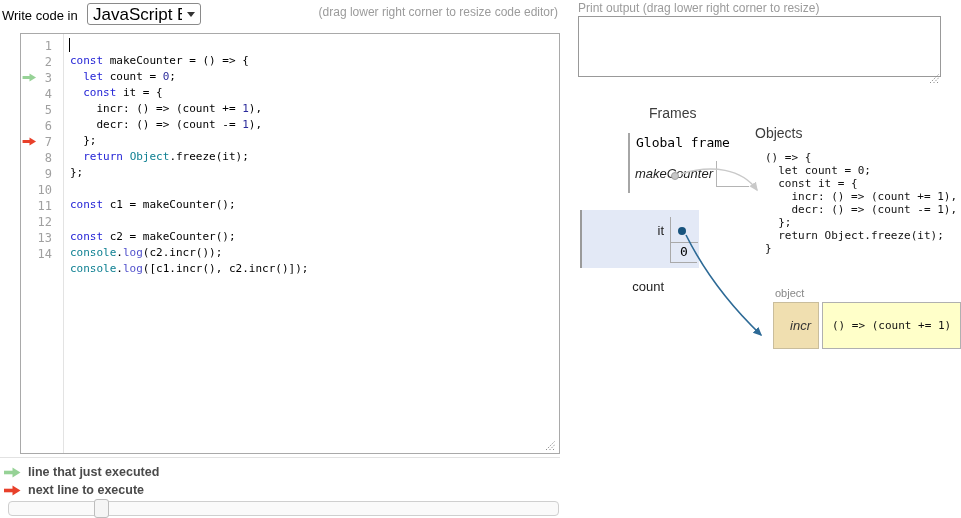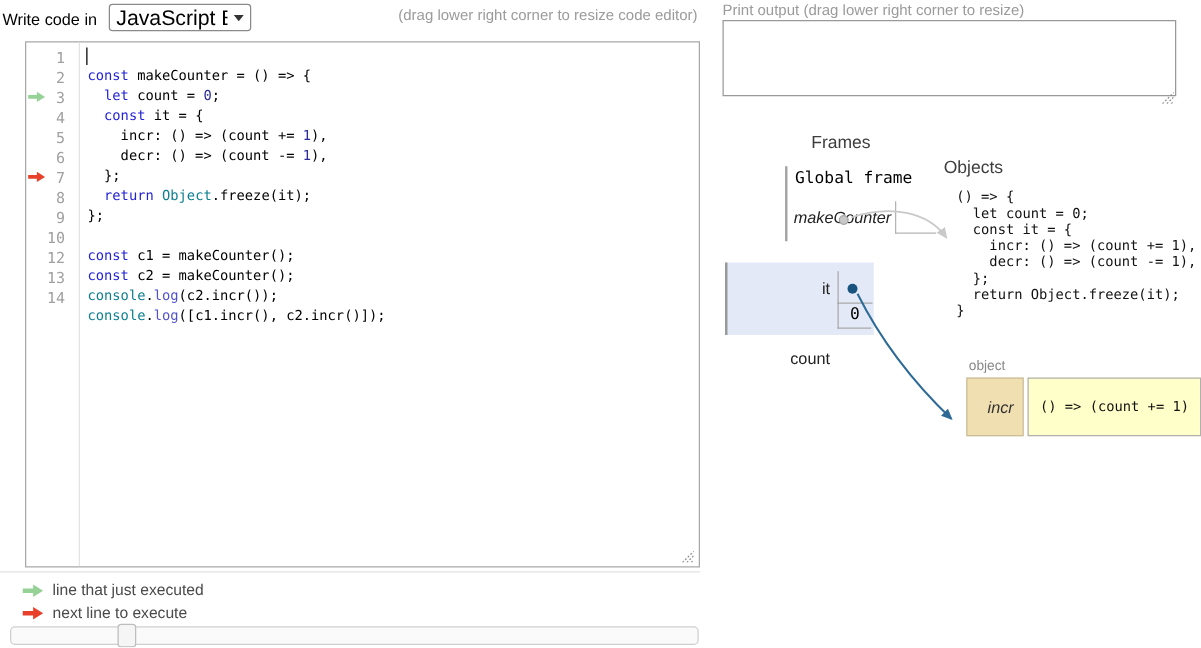--- a/index.html
+++ b/index.html
@@ -28,21 +28,21 @@
        font-family:"DejaVu Sans Mono",monospace;font-size:11px;color:#000;margin-top:16px;}
   .gutter-arrow{position:absolute;left:1px;top:4px;line-height:0;}
   .cursor{position:absolute;left:48px;top:1px;width:1px;height:14px;background:#000;}
   .tk-k{color:var(--kw,#2323d6);} .tk-n{color:var(--num,#2b2b9b);}
   .tk-b{color:var(--blt,#0d7f91);} .tk-f{color:var(--fnc,#5151cc);} .tk-p{color:#000;}
   .grip{line-height:0;}
   #editor-grip{position:absolute;right:4px;bottom:3px;}
 
   
   #divider{position:absolute;left:0;top:457px;width:560px;height:1px;background:#e2e2e2;}
-  #legend{position:absolute;left:18px;top:463px;}
+  #legend{position:absolute;left:4px;top:463px;font-weight:bold;}
   .legend-row{height:18px;display:flex;align-items:center;gap:7px;font-size:12.5px;color:#4a4a4a;}
   .legend-arrow{line-height:0;}
   #slider{position:absolute;left:8px;top:501px;width:549px;height:13px;
        border:1px solid #cfcfcf;border-radius:4px;background:#fafafa;}
   #slider-handle{position:absolute;top:-3px;width:13px;height:17px;
        border:1px solid #bdbdbd;border-radius:3px;background:#f5f5f5;}
 
   
   #print-label{position:absolute;left:578px;top:1px;font-size:12px;color:#9b9b9b;}
   #print-output{position:absolute;left:578px;top:16px;width:357px;height:55px;
@@ -140,20 +140,24 @@
           <span class="line-num">8</span>
           <span class="line-code"><span class="tk-p">};</span></span>
         </div>
         <div class="code-row">
           <span class="line-num">9</span>
           <span class="line-code"></span>
         </div>
         <div class="code-row">
           <span class="line-num">10</span>
           <span class="line-code"><span class="tk-k">const</span><span class="tk-p"> c1 = makeCounter();</span></span>
+        </div>
+        <div class="code-row">
+          <span class="line-num">11</span>
+          <span class="line-code"></span>
         </div>
         <div class="code-row">
           <span class="line-num">12</span>
           <span class="line-code"><span class="tk-k">const</span><span class="tk-p"> c2 = makeCounter();</span></span>
         </div>
         <div class="code-row">
           <span class="line-num">13</span>
           <span class="line-code"><span class="tk-b">console</span><span class="tk-p">.</span><span class="tk-f">log</span><span class="tk-p">(c2.incr());</span></span>
         </div>
         <div class="code-row">

